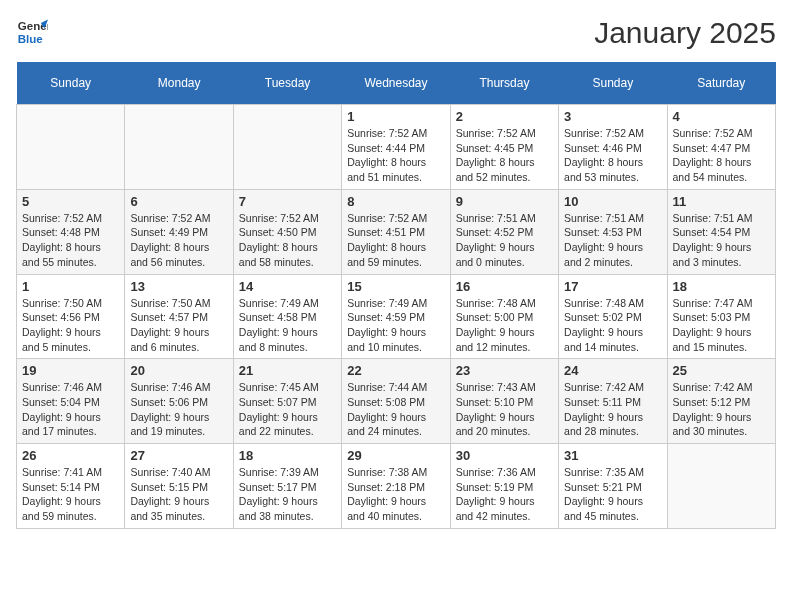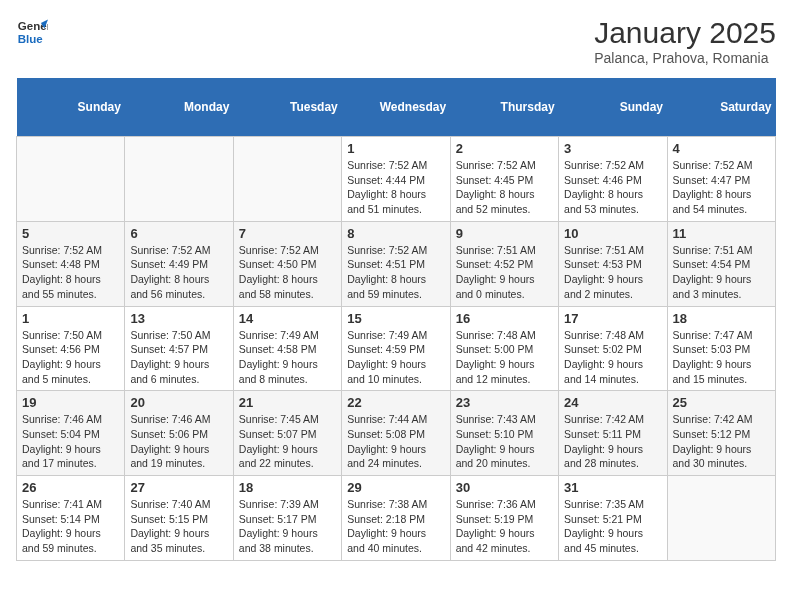--- a/index.html
+++ b/index.html
@@ -19,43 +19,43 @@
     .logo {
       display: flex;
       align-items: center;
       gap: 4px;
     }
     .logo-icon {
       width: 32px;
       height: 32px;
     }
     .title-block {
-      text-align: left;
+      text-align: center;
     }
     .month-title {
       font-size: 30px;
       font-weight: normal;
       color: #333;
     }
     .location {
       font-size: 14px;
       color: #555;
     }
     table {
       width: 100%;
       border-collapse: collapse;
       table-layout: fixed;
     }
     thead tr th {
       background-color: #2e6db4;
       color: #fff;
       font-size: 12px;
-      padding: 22px 4px;
-      text-align: right;
-      font-weight: bold;
+      padding: 14px 4px;
+      text-align: center;
+      font-weight: normal;
     }
     tbody tr td {
       border: 1px solid #ccc;
       vertical-align: top;
       padding: 4px 5px;
       height: 80px;
       font-size: 10.5px;
       color: #333;
       background: #fff;
     }
@@ -82,21 +82,20 @@
 <div class="header">
   <div class="logo">
     <svg class="logo-icon" viewBox="0 0 36 36">
       <text x="2" y="16" font-size="13" font-weight="bold" fill="#333">General</text>
       <text x="2" y="30" font-size="13" font-weight="bold" fill="#1a6bbf">Blue</text>
       <polygon points="28,8 36,4 32,14" fill="#1a6bbf"></polygon>
     </svg>
   </div>
   <div class="title-block">
     <div class="month-title">January 2025</div>
-    <div class="location">Palanca, Prahova, Romania</div>
   </div>
 </div>
 
 <table>
   <thead>
     <tr>
     <th>Sunday</th>
         <th>Monday</th>
         <th>Tuesday</th>
         <th>Wednesday</th>

